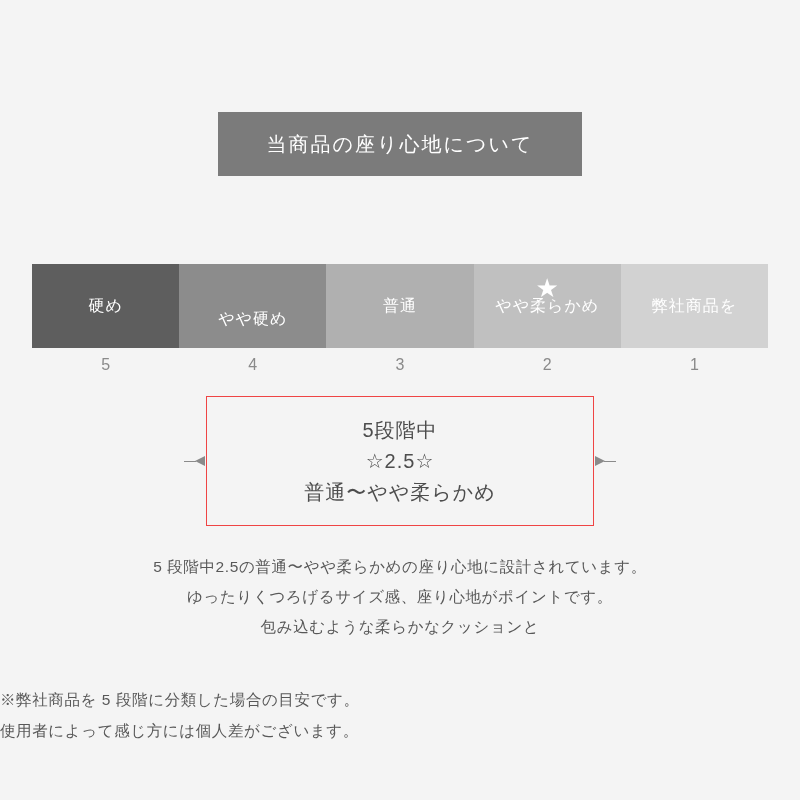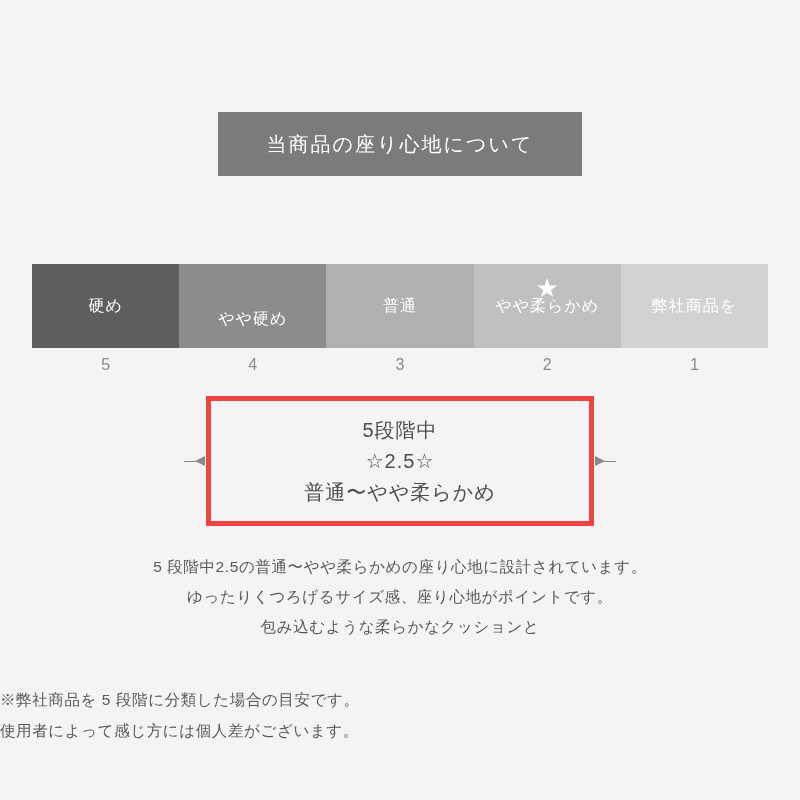--- a/index.html
+++ b/index.html
@@ -91,21 +91,21 @@
     top: 396px;
     width: 388px;
     height: 130px;
   }
   .summary-box {
     position: absolute;
     left: 0;
     top: 0;
     width: 100%;
     height: 100%;
-    border: 5px solid #ef4444;
+    border: 1px solid #ef4444;
     box-sizing: border-box;
     background: transparent;
     display: flex;
     flex-direction: column;
     align-items: center;
     justify-content: center;
   }
   .summary-line {
     font-size: 20px;
     color: #4d4d4d;

